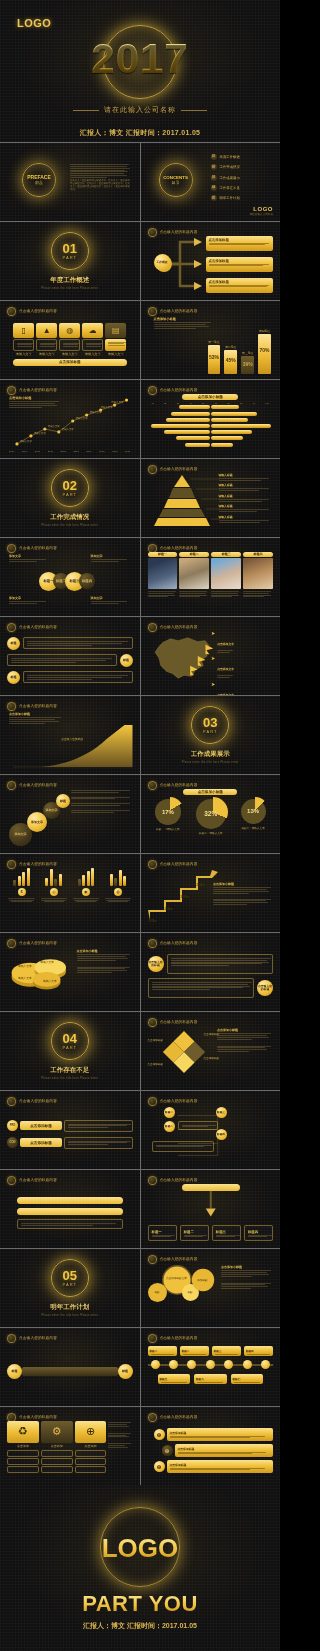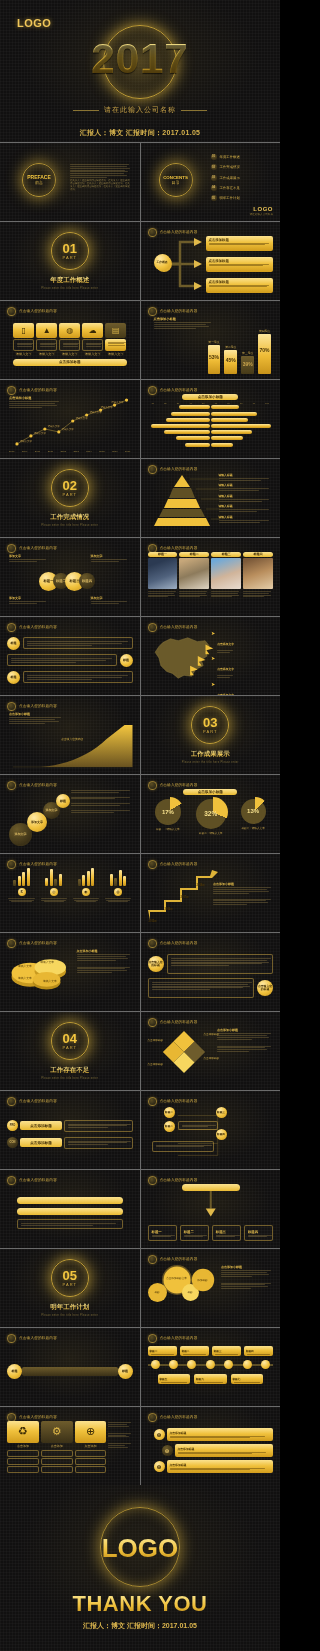--- a/index.html
+++ b/index.html
@@ -1315,17 +1315,17 @@
             </div>
         </div>
       </div>
     </div>
 
   </div>
 
   <div class="slide final">
     <div class="ring"></div>
     <div class="final-logo">LOGO</div>
-    <div class="final-thanks">THANK YOU</div>
+    <div class="final-thanks">PART YOU</div>
     <div class="final-meta">汇报人：博文    汇报时间：2017.01.05</div>
   </div>
 
 </div>
 
 </body></html>

